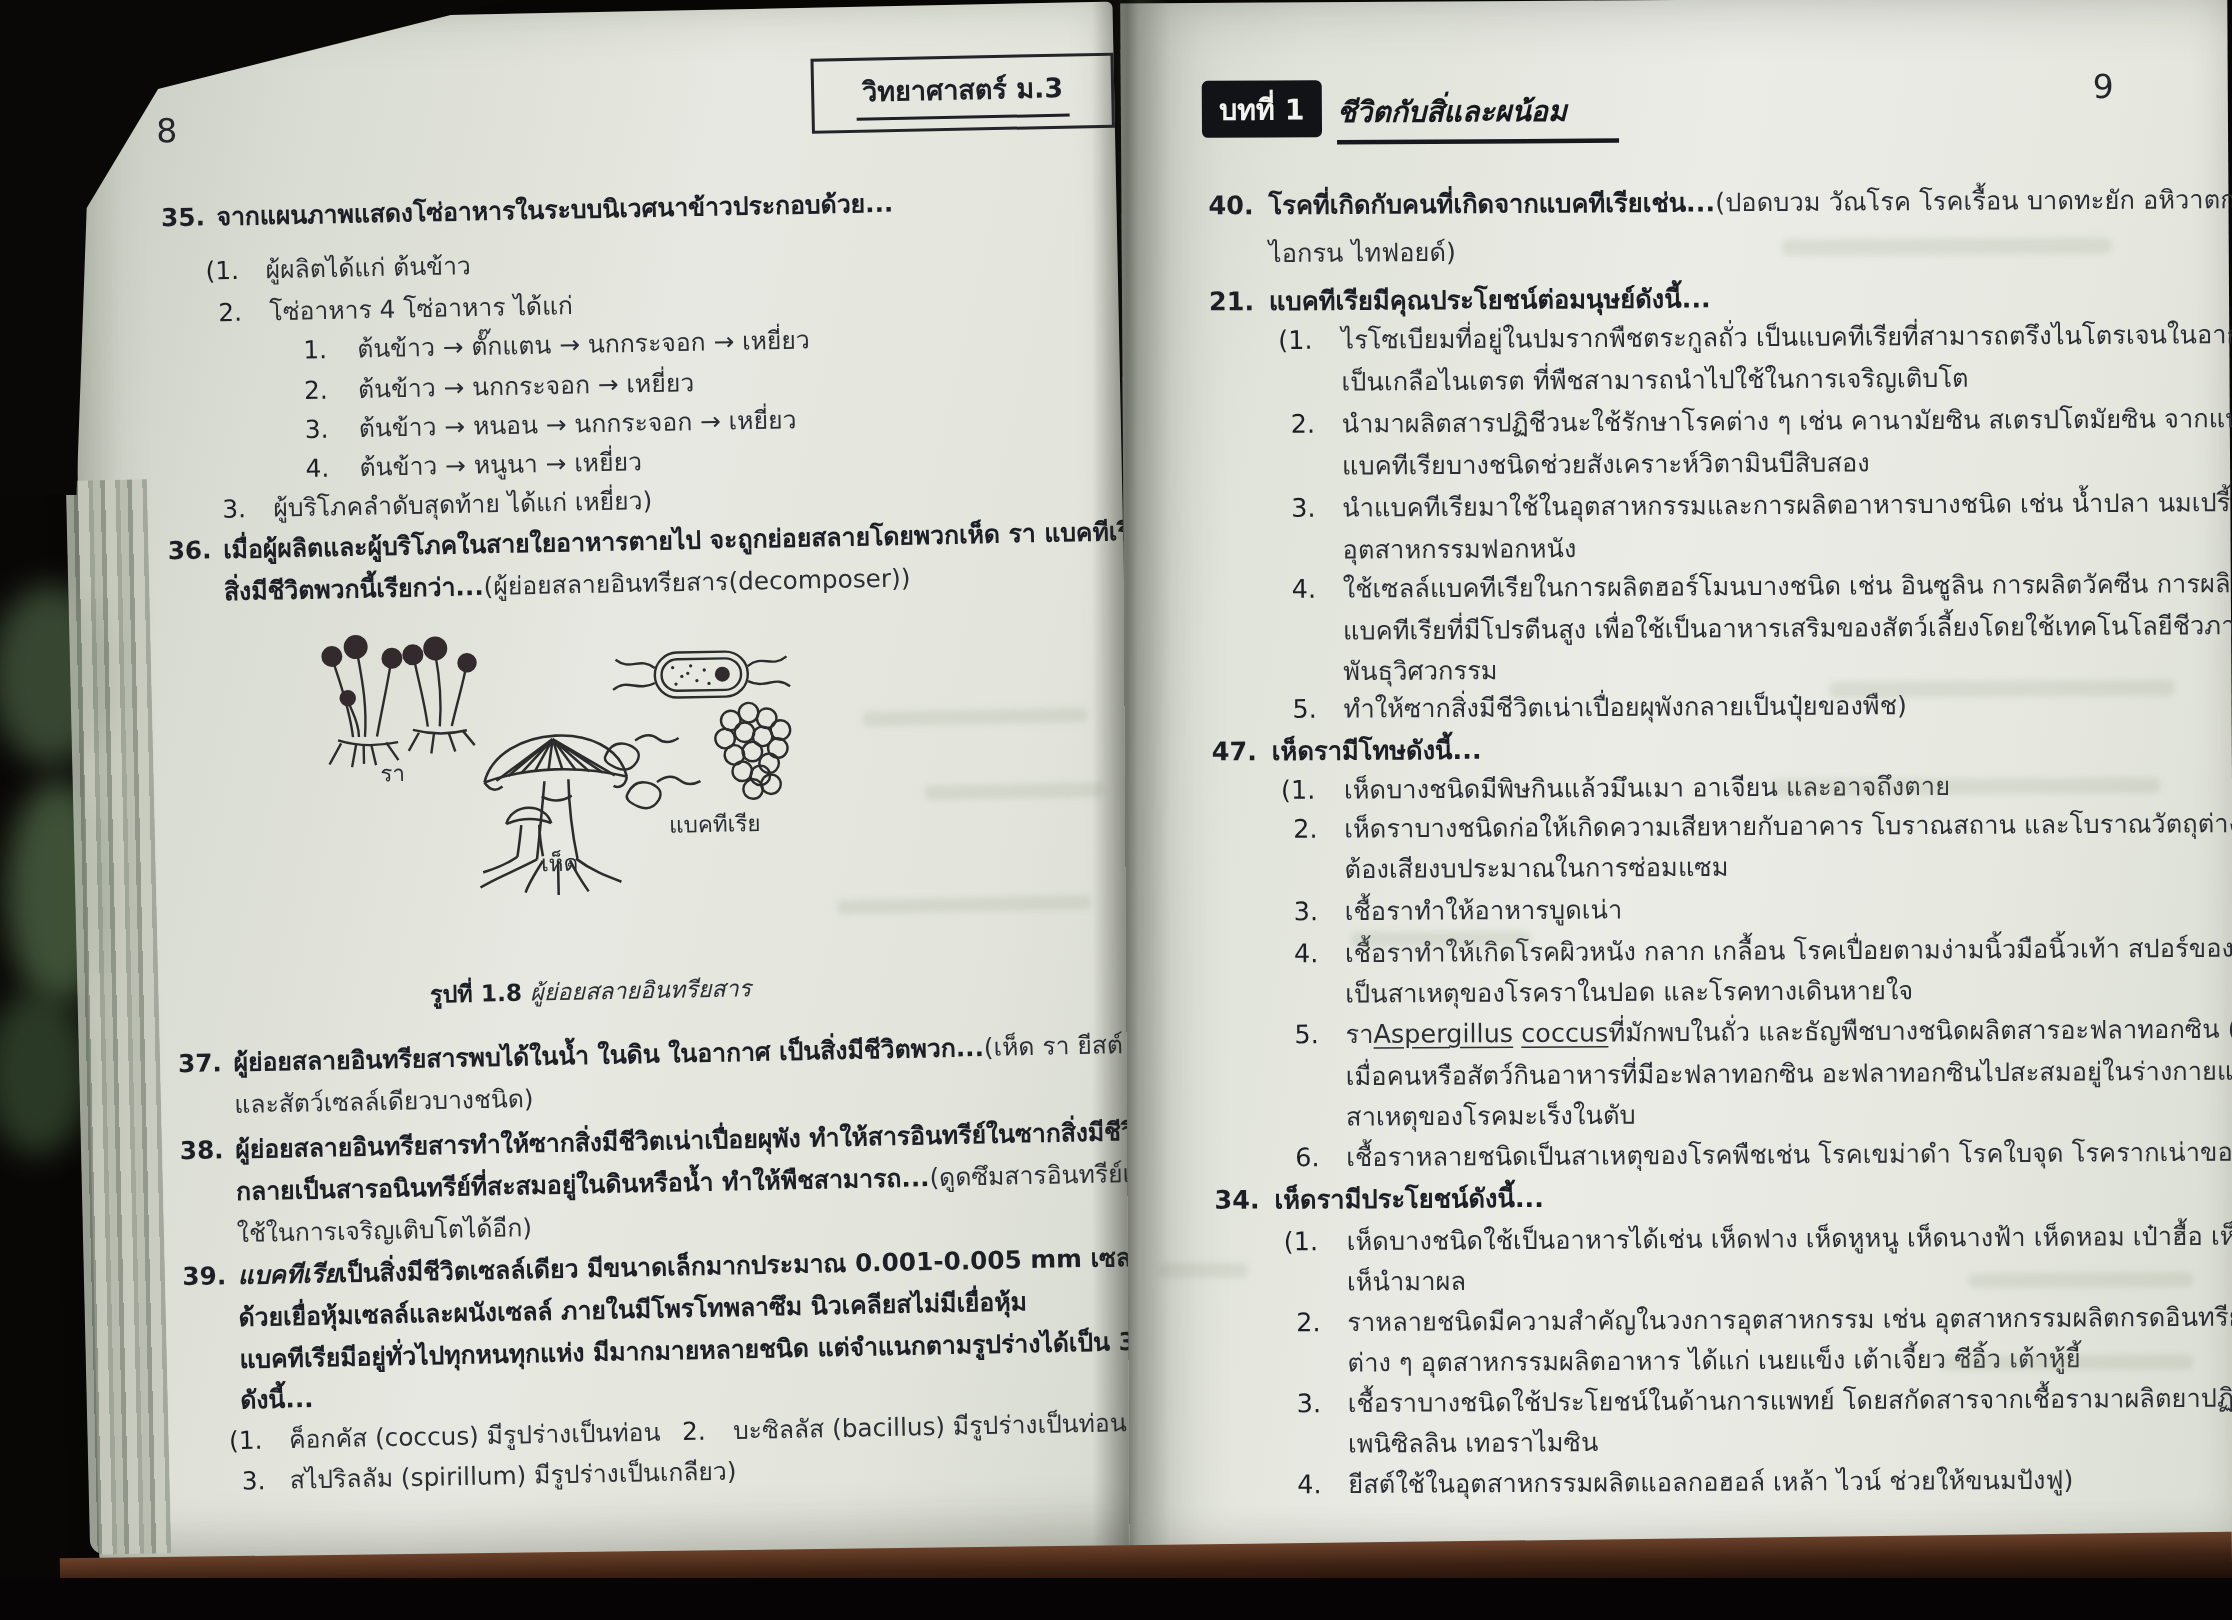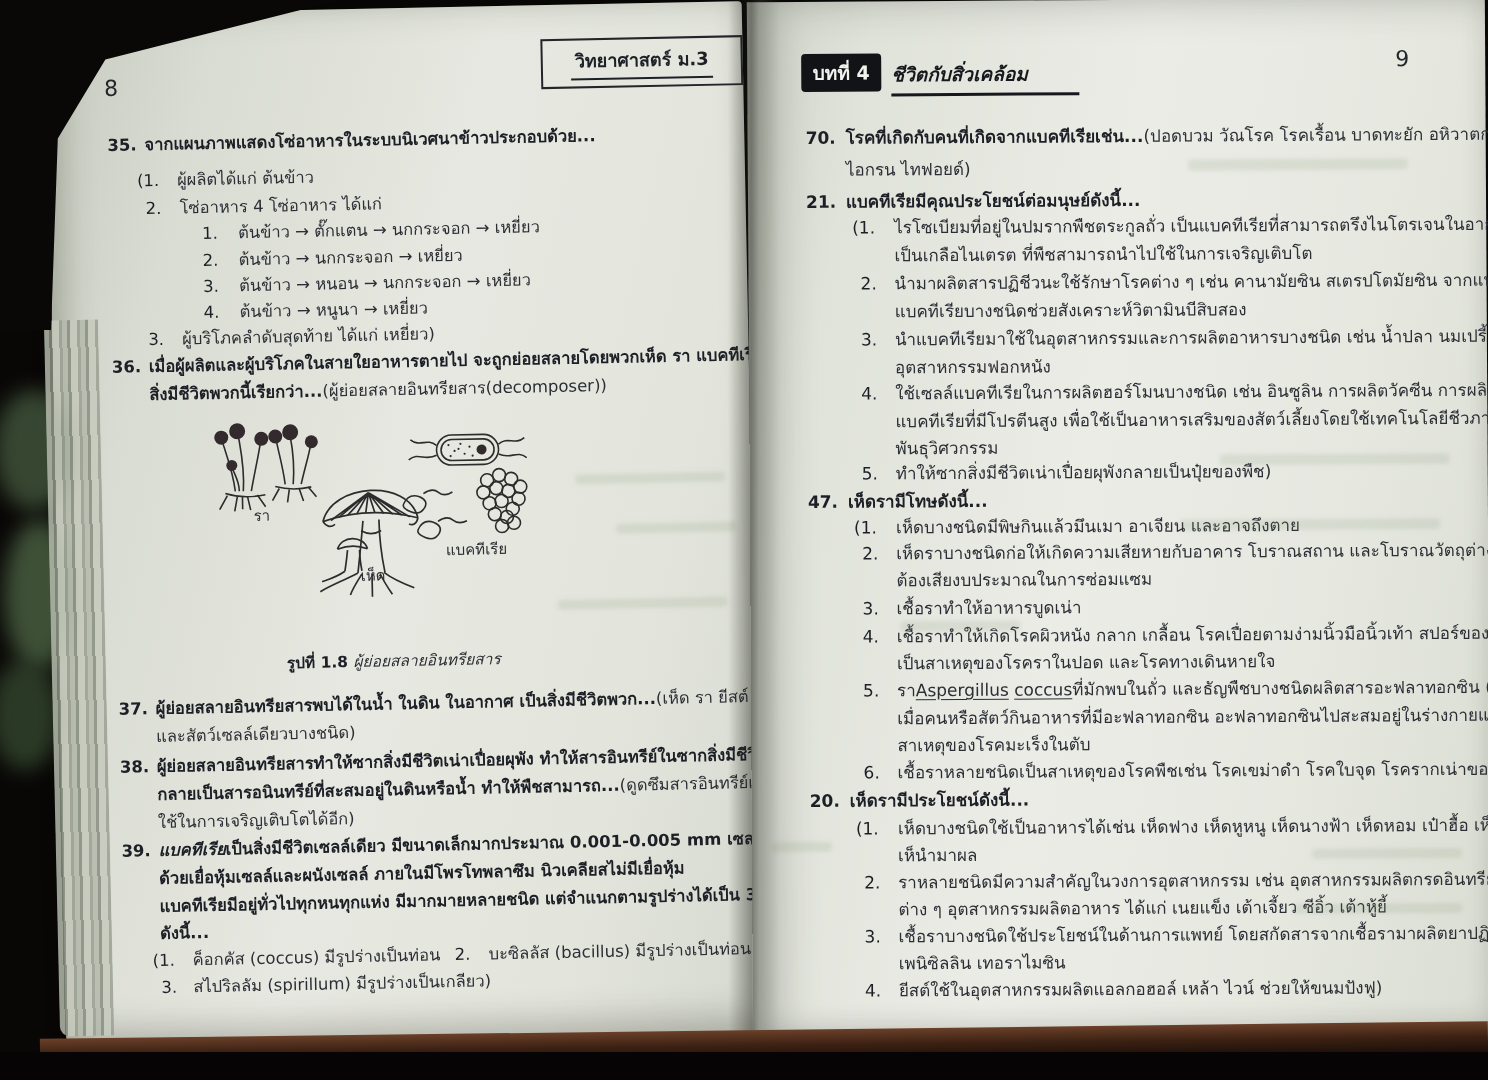--- a/index.html
+++ b/index.html
@@ -264,27 +264,27 @@
     <span class="n reg" style="width:32px;font-weight:normal;">3.</span>
     <span class="reg">สไปริลลัม (spirillum) มีรูปร่างเป็นเกลียว)</span>
   </div>
 
   <div class="ghost" style="left:520px;top:470px;width:150px;height:10px;"></div>
   <div class="ghost" style="left:560px;top:520px;width:120px;height:10px;"></div>
   <div class="ghost" style="left:500px;top:595px;width:170px;height:10px;"></div>
 </div>
 
 <div class="page" id="right-page">
-  <div id="chapter-badge">บทที่ 4</div>
-  <div id="chapter-title">ชีวิตกับสิ่วเคล้อม</div>
+  <div id="chapter-badge">บทที่ 1</div>
+  <div id="chapter-title">ชีวิตกับสิ่และผน้อม</div>
   <div id="chapter-underline"></div>
   <div class="pageno" style="left:648px;top:48px;">9</div>
 
   <div class="row" style="left:58px;top:126px;">
-    <span class="n" style="width:40px;">70.</span>
+    <span class="n" style="width:40px;">40.</span>
     <span class="bold">โรคที่เกิดกับคนที่เกิดจากแบคทีเรียเช่น...</span>
       <span class="reg"> (ปอดบวม วัณโรค โรคเรื้อน บาดทะยัก อหิวาตกโรค คอตีบ</span>
   </div>
   <div class="row" style="left:98px;top:158px;">
     <span class="reg">ไอกรน ไทฟอยด์)</span>
   </div>
 
   <div class="row" style="left:58px;top:190px;">
     <span class="n" style="width:40px;">21.</span>
     <span class="bold">แบคทีเรียมีคุณประโยชน์ต่อมนุษย์ดังนี้...</span>
@@ -364,21 +364,21 @@
   </div>
   <div class="row" style="left:146px;top:734px;">
     <span class="reg">สาเหตุของโรคมะเร็งในตับ</span>
   </div>
   <div class="row" style="left:112px;top:761px;">
     <span class="n reg" style="width:34px;font-weight:normal;">6.</span>
     <span class="reg">เชื้อราหลายชนิดเป็นสาเหตุของโรคพืชเช่น โรคเขม่าดำ โรคใบจุด โรครากเน่าของไม้ผลบางชนิด)</span>
   </div>
 
   <div class="row" style="left:58px;top:789px;">
-    <span class="n" style="width:40px;">20.</span>
+    <span class="n" style="width:40px;">34.</span>
     <span class="bold">เห็ดรามีประโยชน์ดังนี้...</span>
   </div>
   <div class="row" style="left:104px;top:817px;">
     <span class="n reg" style="width:42px;font-weight:normal;">(1.</span>
     <span class="reg">เห็ดบางชนิดใช้เป็นอาหารได้เช่น เห็ดฟาง เห็ดหูหนู เห็ดนางฟ้า เห็ดหอม เป๋าฮื้อ เห็ดตับเต่า</span>
   </div>
   <div class="row" style="left:146px;top:844px;">
     <span class="reg">เห็นำมาผล</span>
   </div>
   <div class="row" style="left:112px;top:871px;">

